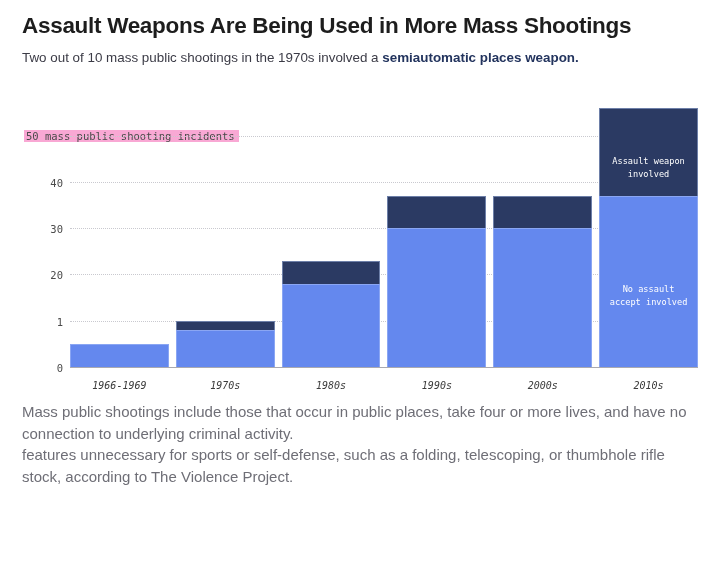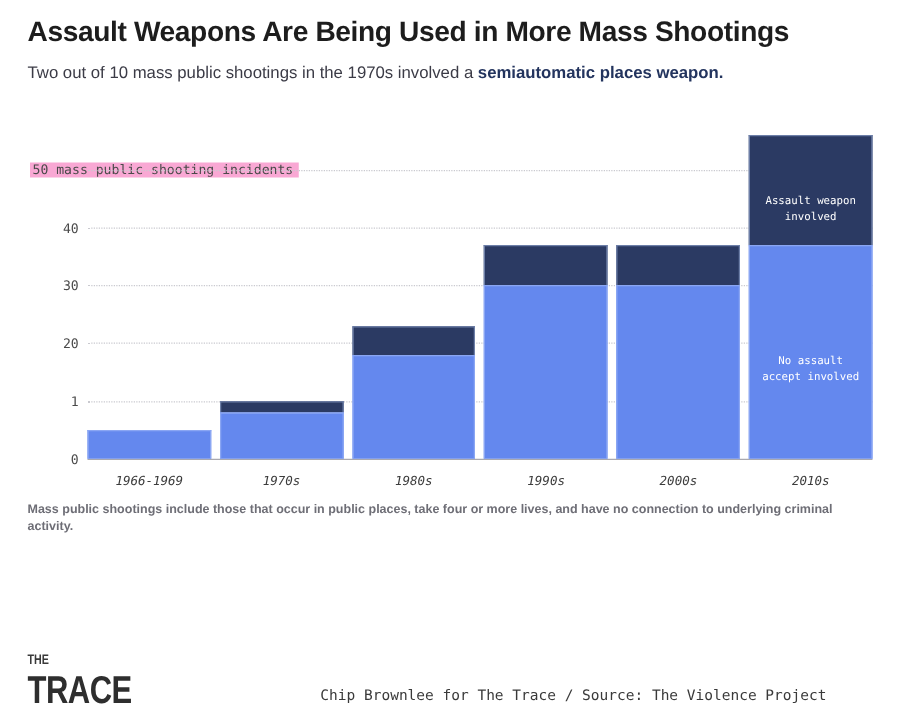--- a/index.html
+++ b/index.html
@@ -81,23 +81,22 @@
   }
   .xlabel {
     flex:1 1 0; text-align:center;
     font-family:"DejaVu Sans Mono", monospace;
     font-size:10px; color:#3c3c3c;
   }
 
   
   .footnote {
     margin:10px 22px 0 22px;
-    font-size:10px; line-height:1.45; color:#6e6e76;
-    font-family:"Liberation Sans", sans-serif;
-    font-weight:bold;
+    font-size:15px; line-height:1.45; color:#6e6e76;
+    font-family:"Liberation Sans", sans-serif;
   }
 
   
   .footer {
     position:absolute; left:0; right:0; bottom:10px;
     padding:0 22px; box-sizing:border-box;
     display:flex; align-items:flex-end;
   }
   .logo { line-height:1; margin-right:130px; }
   .logo .l1 {
@@ -185,23 +184,17 @@
         <div class="xlabel">1970s</div>
         <div class="xlabel">1980s</div>
         <div class="xlabel">1990s</div>
         <div class="xlabel">2000s</div>
         <div class="xlabel">2010s</div>
       </div>
   </div>
 
   <div class="footnote">
     <div>Mass public shootings include those that occur in public places, take four or more lives, and have no connection to underlying criminal activity.</div>
+    <div>features unnecessary for sports or self-defense, such as a folding, telescoping, or thumbhole rifle stock, according to The Violence Project.</div>
   </div>
 
-  <div class="footer">
-    <div class="logo">
-      <span class="l1">THE</span>
-      <span class="l2">TRACE</span>
-    </div>
-    <div class="credit">Chip Brownlee for The Trace / Source: The Violence Project</div>
-  </div>
 
 </div>
 
 </body></html>

